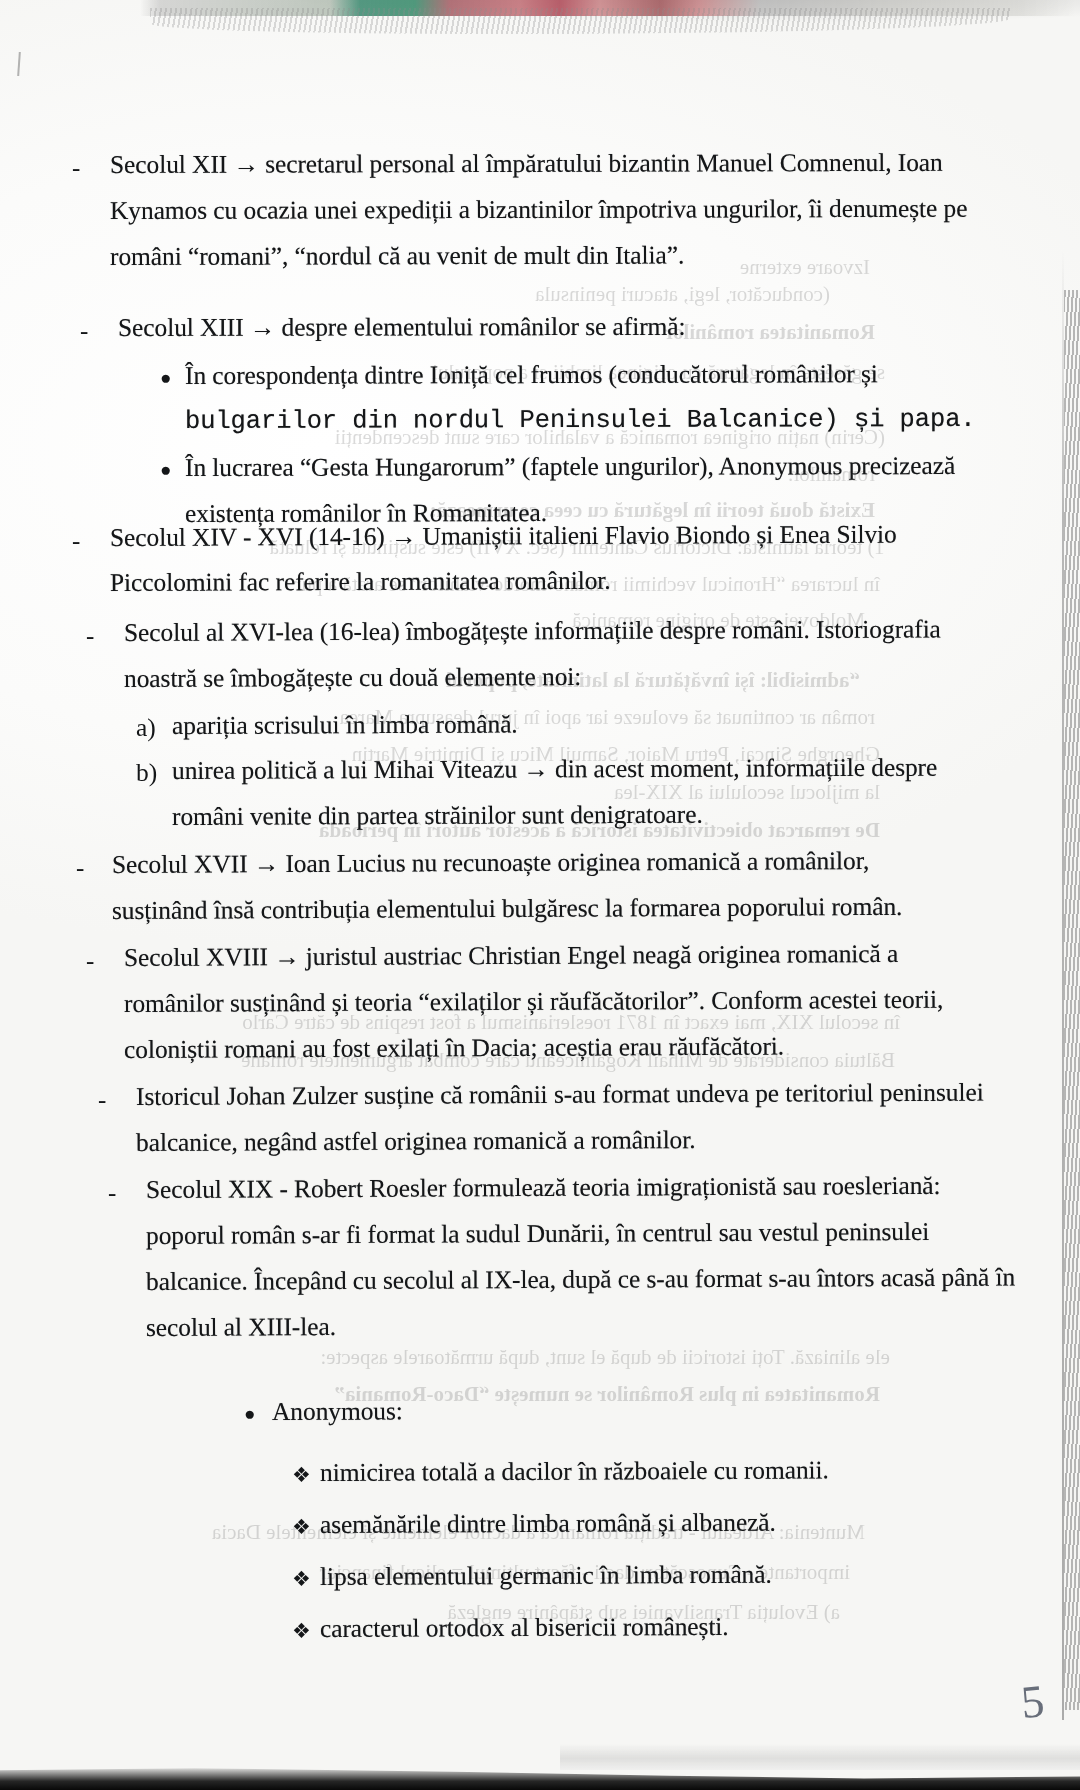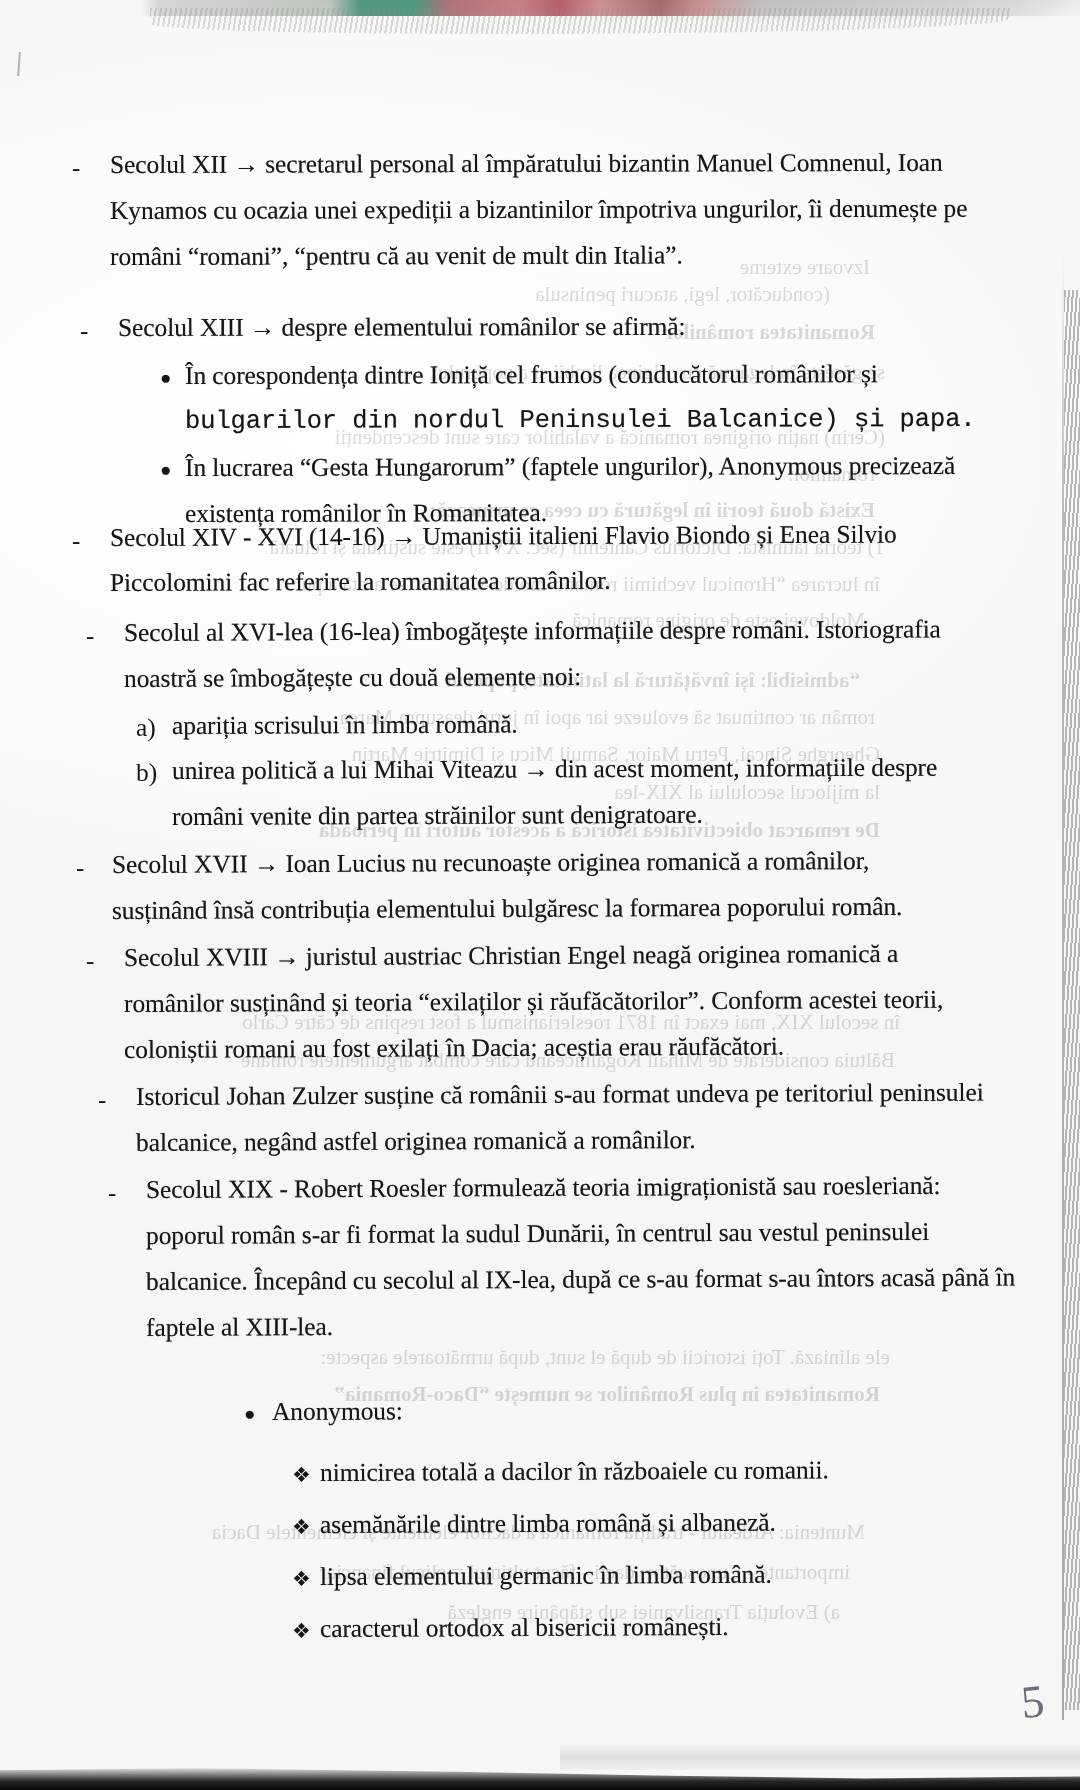--- a/index.html
+++ b/index.html
@@ -194,21 +194,21 @@
       <div class="g gb" style="left: 200px; top: 1382px;">Romanitatea in plus Românilor se numește “Daco-Romania”</div>
       <div class="g" style="left: 215px; top: 1520px;">Muntenia: Ardealul - tradiția romanică a dacilor elemente și elementele Dacia</div>
       <div class="g" style="left: 230px; top: 1560px;">importante - Cunoscător: dacii - făcut ultimul = elicul financiar</div>
       <div class="g" style="left: 240px; top: 1600px;">a) Evoluția Transilvaniei sub stăpânire engleză</div>
     </div>
 
   <div class="content" id="content">
       <div class="marker dash" style="left: 72px; top: 154px;">-</div>
       <div class="line" style="left: 110px; top: 152px; transform: rotate(-0.15deg); transform-origin: left center;">Secolul XII → secretarul personal al împăratului bizantin Manuel Comnenul, Ioan</div>
       <div class="line" style="left: 110px; top: 198px; transform: rotate(-0.15deg); transform-origin: left center;">Kynamos cu ocazia unei expediții a bizantinilor împotriva ungurilor, îi denumește pe</div>
-      <div class="line" style="left: 110px; top: 244px; transform: rotate(-0.15deg); transform-origin: left center;">români “romani”, “pentru că au venit de mult din Italia”.</div>
+      <div class="line" style="left: 110px; top: 244px; transform: rotate(-0.15deg); transform-origin: left center;">români “romani”, “nordul că au venit de mult din Italia”.</div>
       <div class="marker dash" style="left: 80px; top: 317px;">-</div>
       <div class="line" style="left: 118px; top: 315px; transform: rotate(-0.12deg); transform-origin: left center;">Secolul XIII → despre elementului românilor se afirmă:</div>
       <div class="marker bullet" style="left: 160px; top: 367px;">●</div>
       <div class="line" style="left: 185px; top: 363px; transform: rotate(-0.15deg); transform-origin: left center;">În corespondența dintre Ioniță cel frumos (conducătorul românilor și</div>
       <div class="line" style="left: 185px; top: 409px; transform: rotate(-0.15deg); transform-origin: left center; font-family: Liberation Mono, monospace;">bulgarilor din nordul Peninsulei Balcanice) și papa.</div>
       <div class="marker bullet" style="left: 160px; top: 459px;">●</div>
       <div class="line" style="left: 185px; top: 455px; transform: rotate(-0.15deg); transform-origin: left center;">În lucrarea “Gesta Hungarorum” (faptele ungurilor), Anonymous precizează</div>
       <div class="line" style="left: 185px; top: 501px; transform: rotate(-0.15deg); transform-origin: left center;">existența românilor în Romanitatea.</div>
       <div class="marker dash" style="left: 72px; top: 527px;">-</div>
       <div class="line" style="left: 110px; top: 525px; transform: rotate(-0.25deg); transform-origin: left center;">Secolul XIV - XVI (14-16) → Umaniștii italieni Flavio Biondo și Enea Silvio</div>
@@ -228,21 +228,21 @@
       <div class="line" style="left: 124px; top: 945px; transform: rotate(-0.3deg); transform-origin: left center;">Secolul XVIII → juristul austriac Christian Engel neagă originea romanică a</div>
       <div class="line" style="left: 124px; top: 991px; transform: rotate(-0.3deg); transform-origin: left center;">românilor susținând și teoria “exilaților și răufăcătorilor”. Conform acestei teorii,</div>
       <div class="line" style="left: 124px; top: 1037px; transform: rotate(-0.3deg); transform-origin: left center;">coloniștii romani au fost exilați în Dacia; aceștia erau răufăcători.</div>
       <div class="marker dash" style="left: 98px; top: 1086px;">-</div>
       <div class="line" style="left: 136px; top: 1084px; transform: rotate(-0.3deg); transform-origin: left center;">Istoricul Johan Zulzer susține că românii s-au format undeva pe teritoriul peninsulei</div>
       <div class="line" style="left: 136px; top: 1130px; transform: rotate(-0.3deg); transform-origin: left center;">balcanice, negând astfel originea romanică a românilor.</div>
       <div class="marker dash" style="left: 108px; top: 1179px;">-</div>
       <div class="line" style="left: 146px; top: 1177px; transform: rotate(-0.3deg); transform-origin: left center;">Secolul XIX - Robert Roesler formulează teoria imigraționistă sau roesleriană:</div>
       <div class="line" style="left: 146px; top: 1223px; transform: rotate(-0.3deg); transform-origin: left center;">poporul român s-ar fi format la sudul Dunării, în centrul sau vestul peninsulei</div>
       <div class="line" style="left: 146px; top: 1269px; transform: rotate(-0.3deg); transform-origin: left center;">balcanice. Începând cu secolul al IX-lea, după ce s-au format s-au întors acasă până în</div>
-      <div class="line" style="left: 146px; top: 1315px; transform: rotate(-0.3deg); transform-origin: left center;">faptele al XIII-lea.</div>
+      <div class="line" style="left: 146px; top: 1315px; transform: rotate(-0.3deg); transform-origin: left center;">secolul al XIII-lea.</div>
       <div class="marker bullet" style="left: 244px; top: 1403px;">●</div>
       <div class="line" style="left: 272px; top: 1399px; transform: rotate(-0.3deg); transform-origin: left center;">Anonymous:</div>
       <div class="marker diamond" style="left: 292px; top: 1463px;">❖</div>
       <div class="line" style="left: 320px; top: 1460px; transform: rotate(-0.3deg); transform-origin: left center;">nimicirea totală a dacilor în războaiele cu romanii.</div>
       <div class="marker diamond" style="left: 292px; top: 1515px;">❖</div>
       <div class="line" style="left: 320px; top: 1512px; transform: rotate(-0.3deg); transform-origin: left center;">asemănările dintre limba română și albaneză.</div>
       <div class="marker diamond" style="left: 292px; top: 1567px;">❖</div>
       <div class="line" style="left: 320px; top: 1564px; transform: rotate(-0.3deg); transform-origin: left center;">lipsa elementului germanic în limba română.</div>
       <div class="marker diamond" style="left: 292px; top: 1619px;">❖</div>
       <div class="line" style="left: 320px; top: 1616px; transform: rotate(-0.3deg); transform-origin: left center;">caracterul ortodox al bisericii românești.</div>

